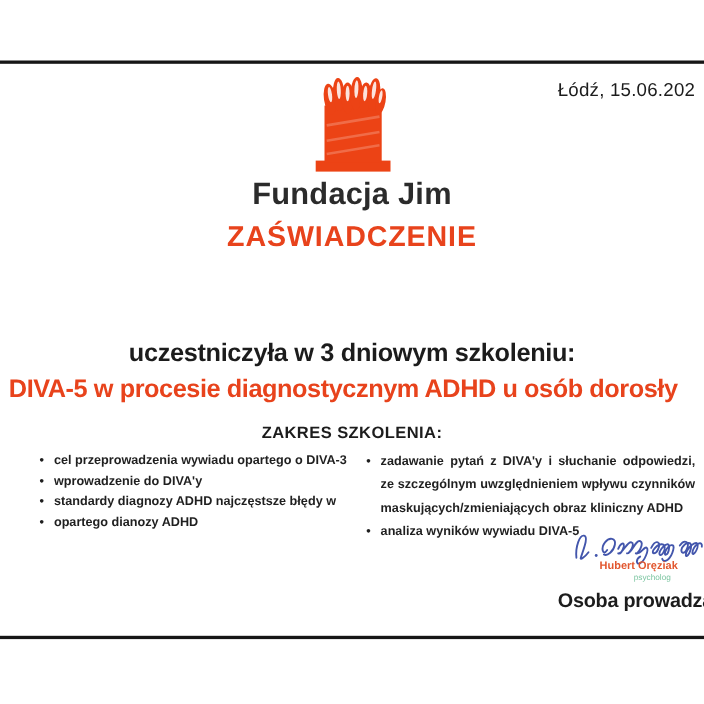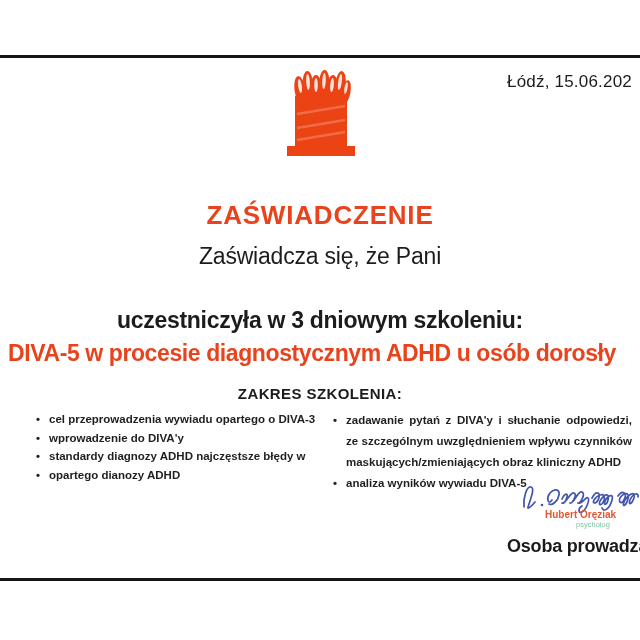--- a/index.html
+++ b/index.html
@@ -81,24 +81,24 @@
       <ellipse class="loop-inner" cx="23" cy="12" rx="1.8" ry="8" transform="rotate(-3 23 12)"></ellipse>
       <ellipse class="loop-inner" cx="31" cy="15" rx="1.8" ry="7"></ellipse>
       <ellipse class="loop-inner" cx="39" cy="11" rx="1.8" ry="8" transform="rotate(3 39 11)"></ellipse>
       <ellipse class="loop-inner" cx="47" cy="15" rx="1.8" ry="7" transform="rotate(5 47 15)"></ellipse>
       <ellipse class="loop-inner" cx="55" cy="12" rx="1.8" ry="8" transform="rotate(8 55 12)"></ellipse>
       <ellipse class="loop-inner" cx="61" cy="18" rx="1.5" ry="6" transform="rotate(10 61 18)"></ellipse>
     </g>
     <path class="scribble" d="M12,44 L60,36 M12,58 L60,50 M12,70 L60,62"></path>
   </svg>
 
+  <div class="centered org-name">Fundacja Jim</div>
 
   <div class="centered cert-title">ZAŚWIADCZENIE</div>
 
-  <div class="centered intro">Zaświadcza się, że Pani</div>
 
 
   <div class="centered participation">uczestniczyła w 3 dniowym szkoleniu:</div>
 
   <div class="course">DIVA-5 w procesie diagnostycznym ADHD u osób dorosły</div>
 
   <div class="centered scope-head">ZAKRES SZKOLENIA:</div>
 
   <div class="cols">
     <div class="col col-left">

